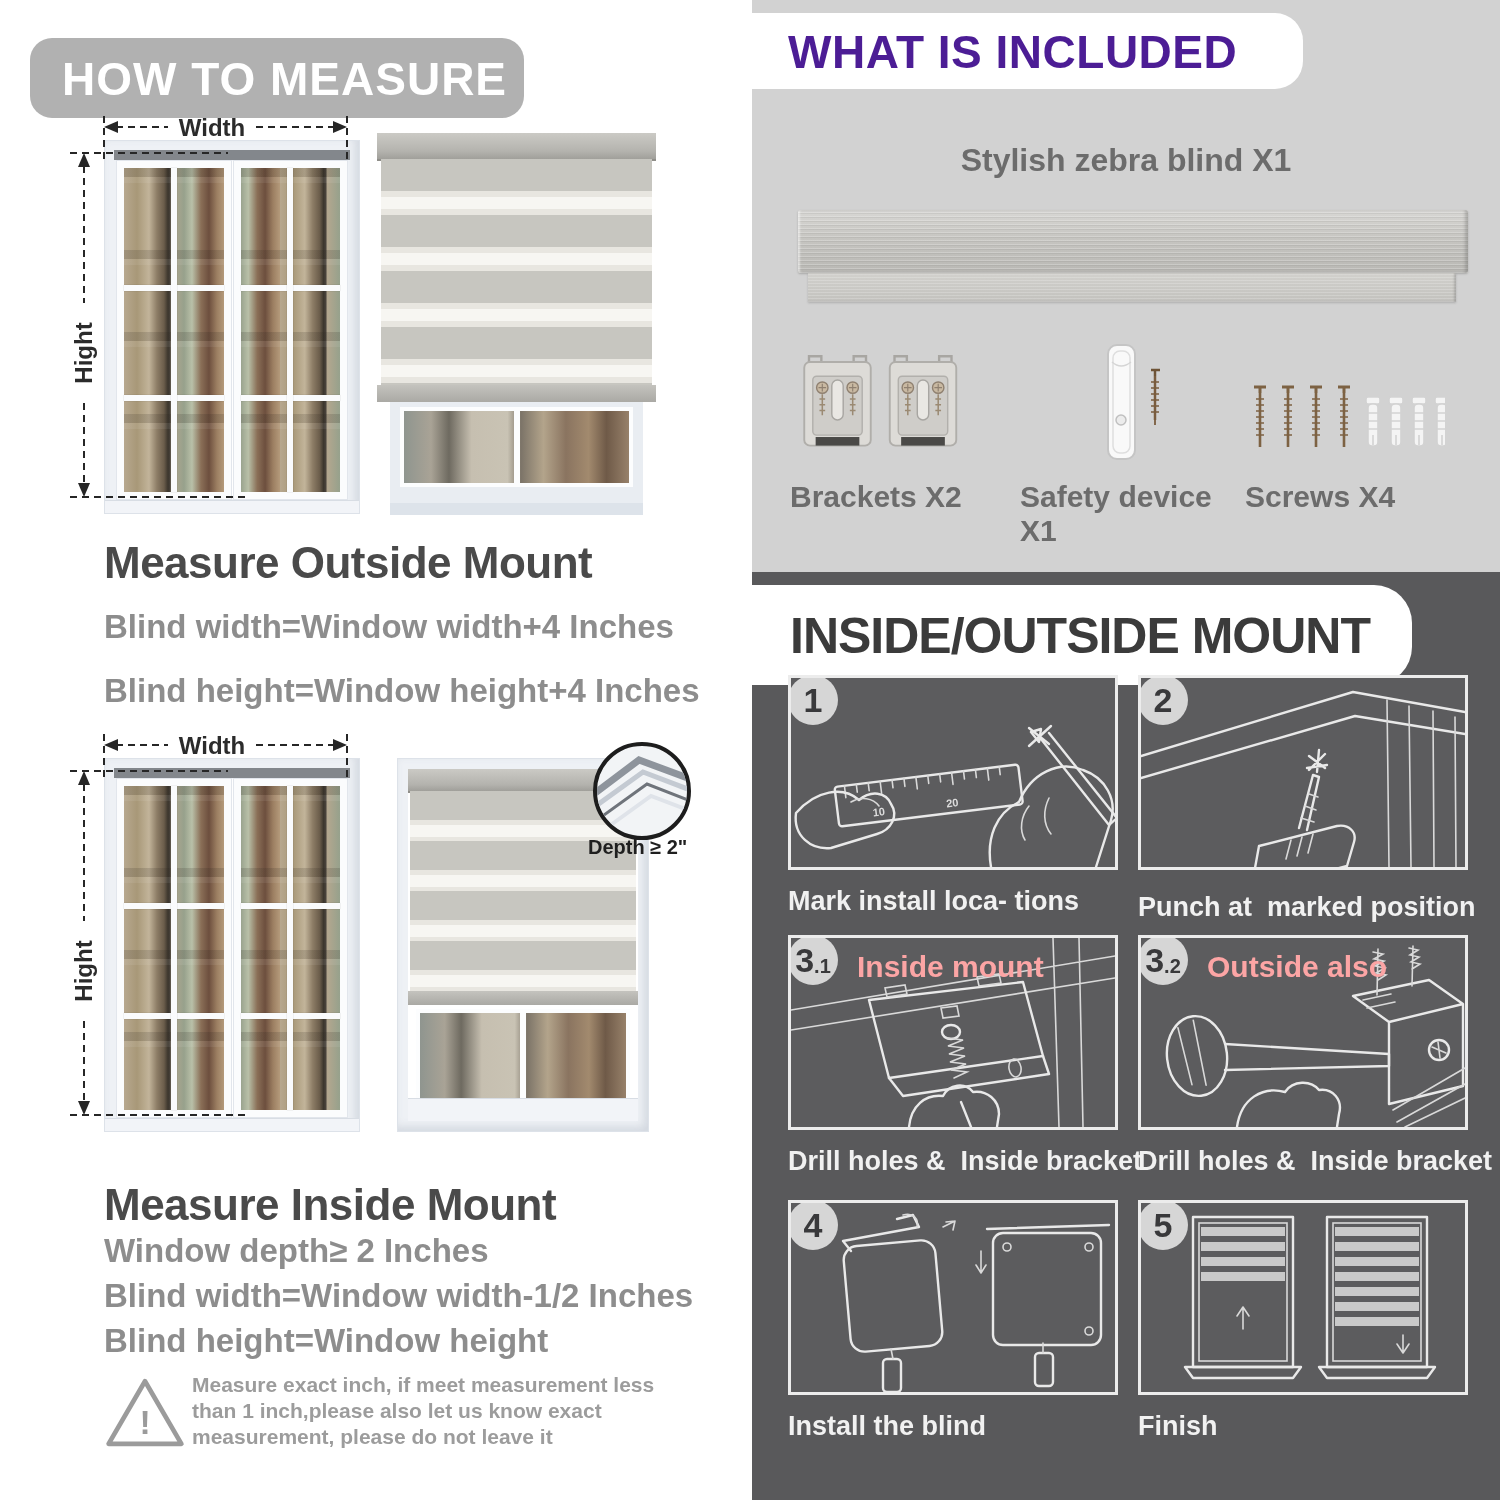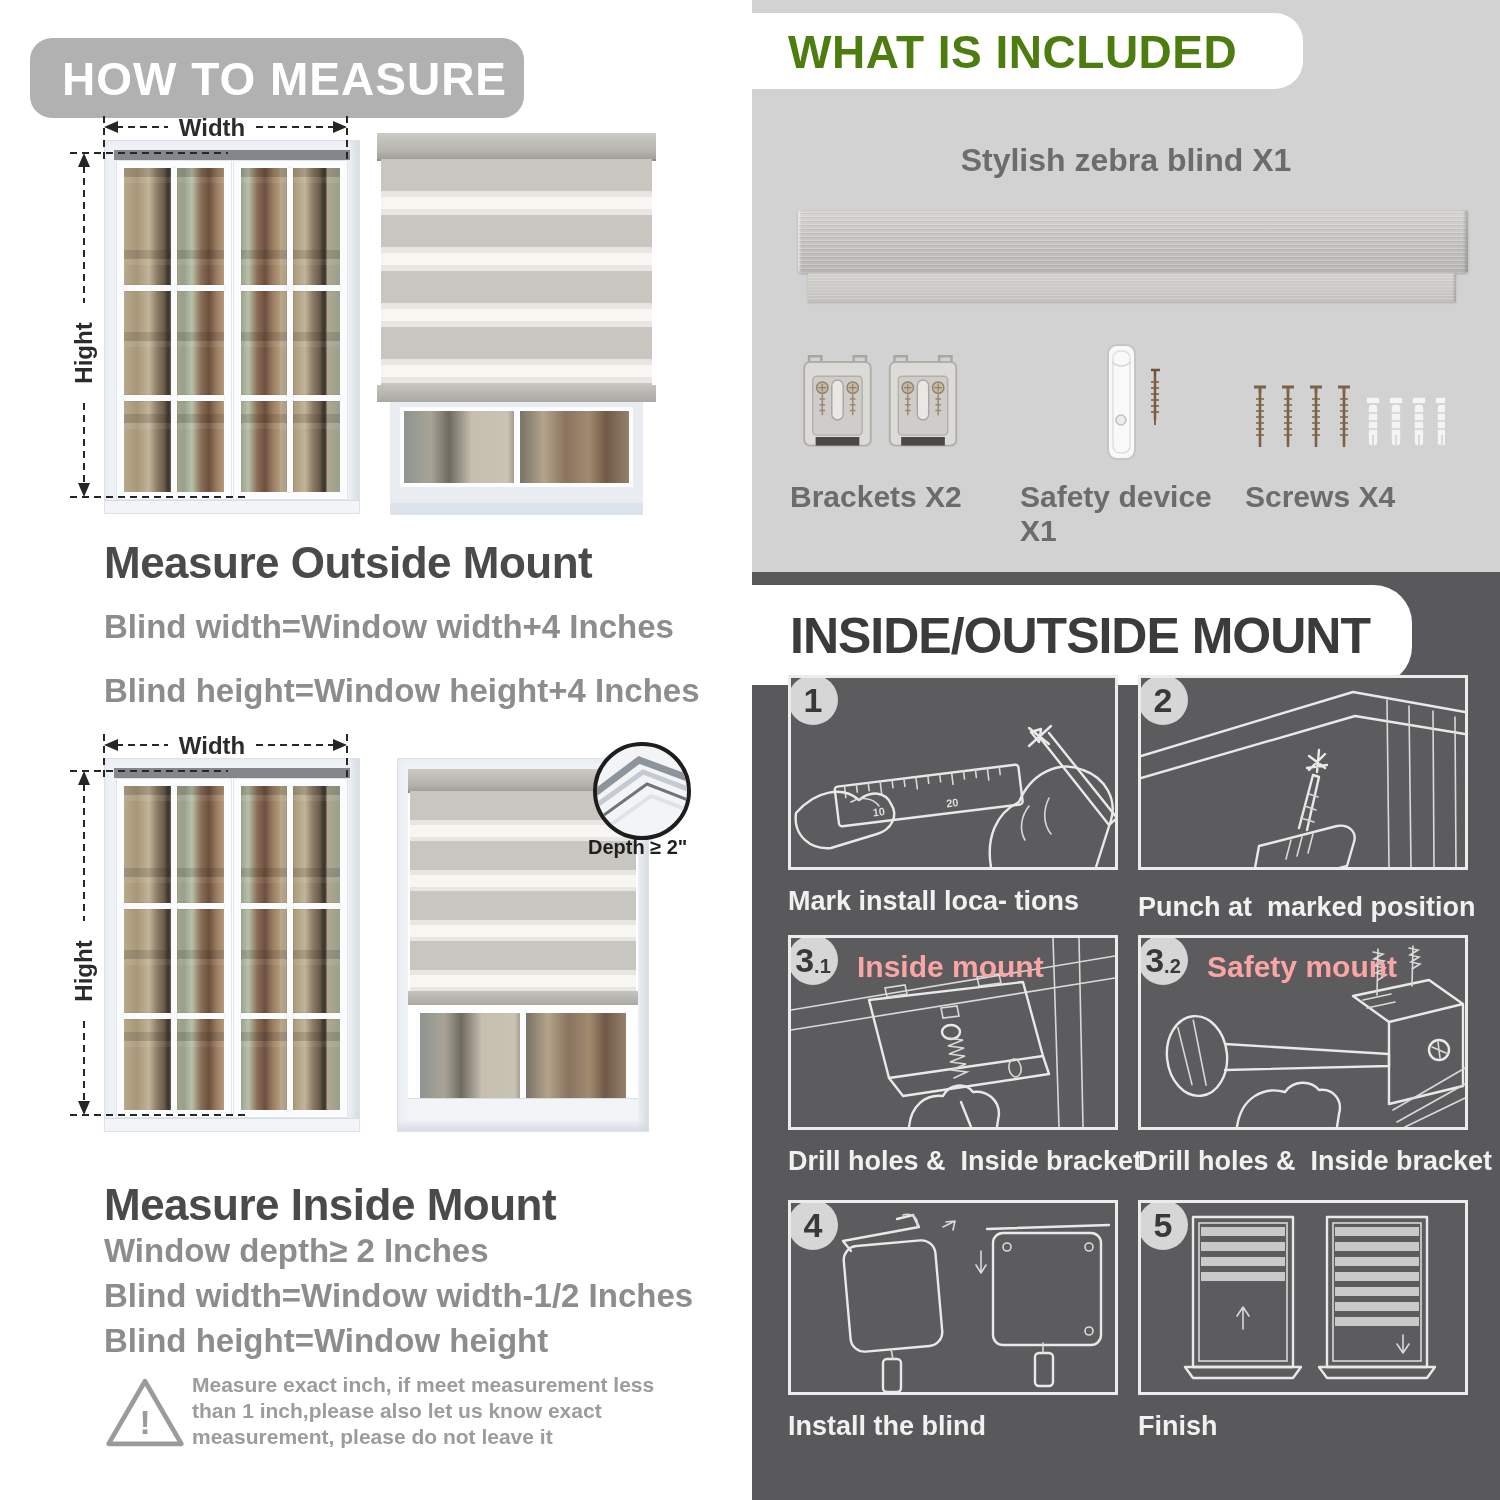--- a/index.html
+++ b/index.html
@@ -45,21 +45,21 @@
   .dash{stroke-dasharray:7 5;}
   .ah{fill:#262626;stroke:none;}
   .ann-label{fill:#2b2b2b;font-size:24px;font-weight:bold;}
   .depth-circle{border:4px solid #1d1d1d;border-radius:50%;background:#f2f4f6;overflow:hidden;}
   .depth-label{font-size:20px;font-weight:bold;color:#1f1f1f;}
   .warn-text{font-size:21px;font-weight:bold;color:#9c9c9c;line-height:26px;width:470px;}
 
   
   .panel-top{left:752px;top:0;width:748px;height:572px;background:#d2d2d2;}
   .band-included{left:752px;top:13px;width:515px;height:76px;background:#ffffff;border-radius:0 28px 28px 0;
-    color:#4d7c0f;font-size:46px;font-weight:bold;line-height:78px;padding-left:36px;letter-spacing:0.5px;}
+    color:#4c1d95;font-size:46px;font-weight:bold;line-height:78px;padding-left:36px;letter-spacing:0.5px;}
   .product-label{left:752px;top:142px;width:748px;text-align:center;font-size:32px;font-weight:bold;color:#6c6c6c;}
   .headrail-main{left:798px;top:210px;width:670px;height:63px;border-radius:2px;
     background-image:repeating-linear-gradient(0deg, rgba(255,255,255,.22) 0 1px, rgba(0,0,0,0) 1px 3px, rgba(90,90,88,.10) 3px 4px),
       linear-gradient(180deg,#d8d7d4 0%,#c6c5c1 45%,#b9b8b4 100%);
     box-shadow:inset -3px 0 3px rgba(100,100,98,.35), inset 2px 0 2px rgba(255,255,255,.5), 0 1px 2px rgba(110,110,108,.4);}
   .headrail-sub{left:808px;top:273px;width:648px;height:29px;
     background-image:repeating-linear-gradient(0deg, rgba(255,255,255,.20) 0 1px, rgba(0,0,0,0) 1px 3px),
       linear-gradient(180deg,#d2d1cd 0%,#c2c1bd 100%);
     box-shadow:inset -2px 0 2px rgba(100,100,98,.3), 0 1px 2px rgba(110,110,108,.35);}
   .item{position:absolute;text-align:left;}
@@ -389,21 +389,21 @@
         <path class="la-thin" d="M40,88 l8,58 M56,82 l6,66"></path>
       </g>
       <path class="la" d="M84,106 L248,116 M84,132 L248,128 M248,116 L248,128"></path>
       <path class="la" d="M96,189 C100,160 122,148 144,154 C152,142 170,142 178,152 C192,150 202,162 198,176 L196,189"></path>
       <path class="la-thin" d="M252,172 L324,130 M256,184 L324,146 M264,189 L324,160"></path>
     </svg>
     <div class="badge">
         <span class="n">3</span>
         <span class="s">.2</span>
       </div>
-    <div class="step-title">Safety mount</div>
+    <div class="step-title">Outside also</div>
   </div>
   <div class="caption" style="left:1138px;top:1146px;">Drill holes &amp;  Inside bracket</div>
 
   <div class="step-box" style="left:788px;top:1200px;">
     <svg class="step-art" viewBox="0 0 324 189">
       <path class="la" d="M52,38 L128,24 M52,38 l8,10 M128,24 l-6,-12 -16,4"></path>
       <path class="la-thin" d="M112,12 c10,-3 16,4 14,12"></path>
       <rect class="la" x="56" y="40" width="92" height="106" rx="14" transform="rotate(-5 102 93)"></rect>
       <rect class="la" x="92" y="156" width="18" height="33" rx="4"></rect>
       <path class="la-thin" d="M100,146 l2,10 M152,24 l12,-6 M164,18 l-2,9 M164,18 l-9,1"></path>

